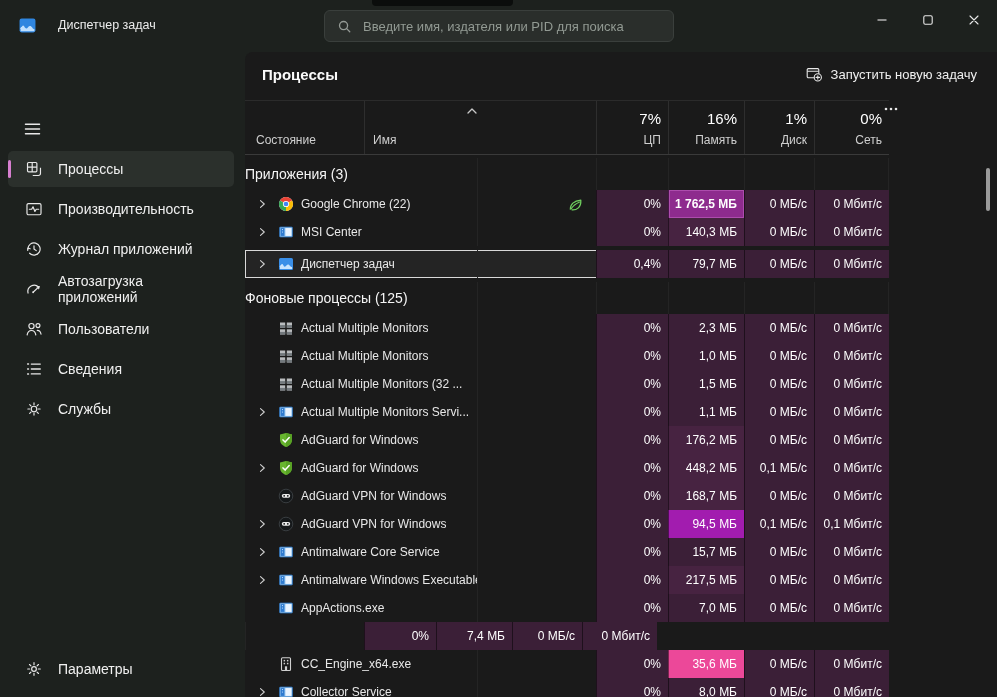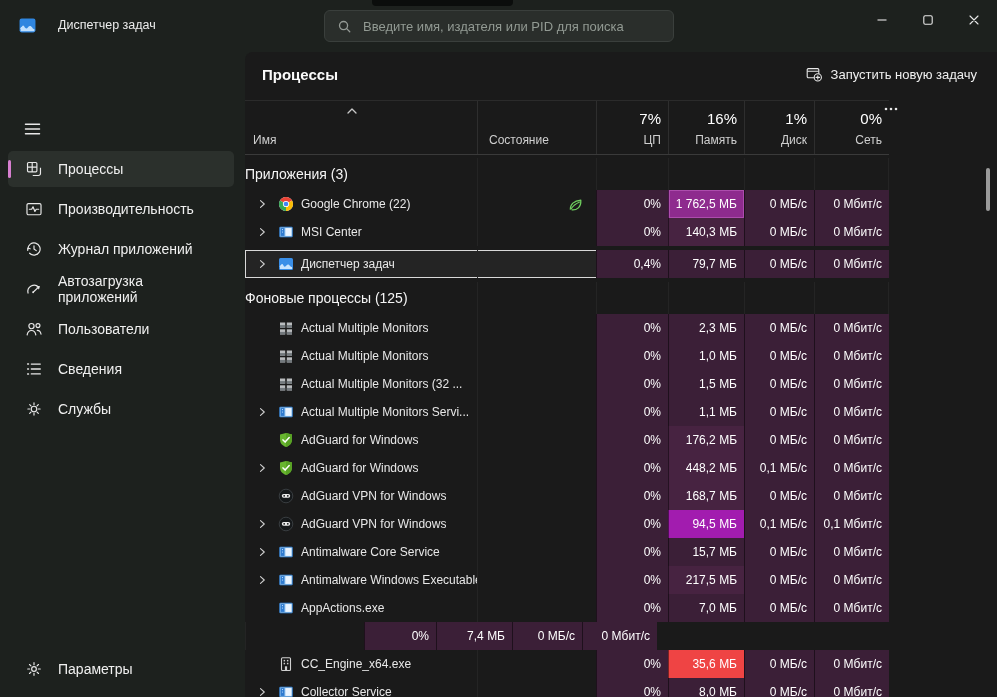--- a/index.html
+++ b/index.html
@@ -91,21 +91,21 @@
   .cell { position:relative; height:100%; }
   .name-cell { display:flex; align-items:center; }
   .chev { width:12px; height:12px; margin-left:11px; flex:0 0 auto; }
   .chev.hidden { visibility:hidden; }
   .proc-icon { width:16px; height:16px; margin-left:10px; flex:0 0 auto; }
   .proc-label { margin-left:7px; font-size:12px; color:#e8e8e8; white-space:nowrap; overflow:hidden; }
   .group-label { margin-left:0; font-size:14px; color:#f5f5f5; white-space:nowrap; }
   .status-cell { border-left:1px solid #242424; display:flex; align-items:center; justify-content:flex-end; padding-right:12px; }
   .status-cell .leaf { width:17px; height:17px; }
   .heat { display:flex; align-items:center; justify-content:flex-end; padding-right:7px; font-size:12px; color:#fff; border-left:1px solid rgba(0,0,0,.48); }
-  .heat.bright { box-shadow:inset 0 0 0 1px rgba(255,160,255,.28); }
+  .heat.bright { box-shadow:inset 0 0 0 1px rgba(255,160,255,.28);font-weight:bold; }
   .dark-cell { border-left:1px solid #242424; }
   .dark-cell.last { border-right:1px solid #242424; }
 
   .scroll-thumb { position:absolute; right:7px; top:116px; width:4px; height:43px; border-radius:2px; background:#9b9b9b; }
 </style>
 </head>
 <body>
 
 <div class="app">
 
@@ -266,30 +266,30 @@
                 <circle cx="3" cy="8" r="1.3"></circle>
                 <circle cx="8" cy="8" r="1.3"></circle>
                 <circle cx="13" cy="8" r="1.3"></circle>
               </svg>
             </span>
           </div>
       </div>
     </div>
 
     <div class="thead">
+      <div class="th status col-status">
+        <span class="lbl">Состояние</span>
+      </div>
       <div class="th left col-name">
         <span class="sort-arrow" data-icon="sort-asc-icon">
             <svg viewBox="0 0 14 10" fill="none" stroke="#c8c8c8" stroke-width="1.3" stroke-linecap="round" stroke-linejoin="round">
               <path d="M3 7l4-4 4 4"></path>
             </svg>
           </span>
         <span class="lbl">Имя</span>
-      </div>
-      <div class="th status col-status">
-        <span class="lbl">Состояние</span>
       </div>
       <div class="th col-cpu">
         <span class="pct">7%</span>
         <span class="lbl">ЦП</span>
       </div>
       <div class="th col-mem">
         <span class="pct">16%</span>
         <span class="lbl">Память</span>
       </div>
       <div class="th col-disk">
@@ -708,21 +708,21 @@
                   <rect x="5.6" y="6.8" width="1.5" height="1.5"></rect>
                   <rect x="8.9" y="6.8" width="1.5" height="1.5"></rect>
                   <rect x="6.9" y="10.3" width="2.2" height="4.2"></rect>
                 </g>
               </svg>
             </span>
             <span class="proc-label">CC_Engine_x64.exe</span>
           </div>
           <div class="cell status-cell col-status"></div>
           <div class="cell heat col-cpu" style="background: rgb(59, 31, 55);">0%</div>
-          <div class="cell heat col-mem" style="background: #ef4444; padding-left: 19px;">35,6 МБ</div>
+          <div class="cell heat col-mem" style="background: #ec4899; padding-left: 19px;">35,6 МБ</div>
           <div class="cell heat col-disk" style="background: rgb(59, 31, 55);">0 МБ/с</div>
           <div class="cell heat col-net" style="background: rgb(59, 31, 55);">0 Мбит/с</div>
         </div>
         <div class="row">
           <div class="cell name-cell col-name">
             <span class="chev" data-icon="chevron-right-icon">
               <svg viewBox="0 0 16 16" fill="none" stroke="#cfcfcf" stroke-width="1.5" stroke-linecap="round" stroke-linejoin="round">
                 <path d="M6 3.5L11 8l-5 4.5"></path>
               </svg>
             </span>

